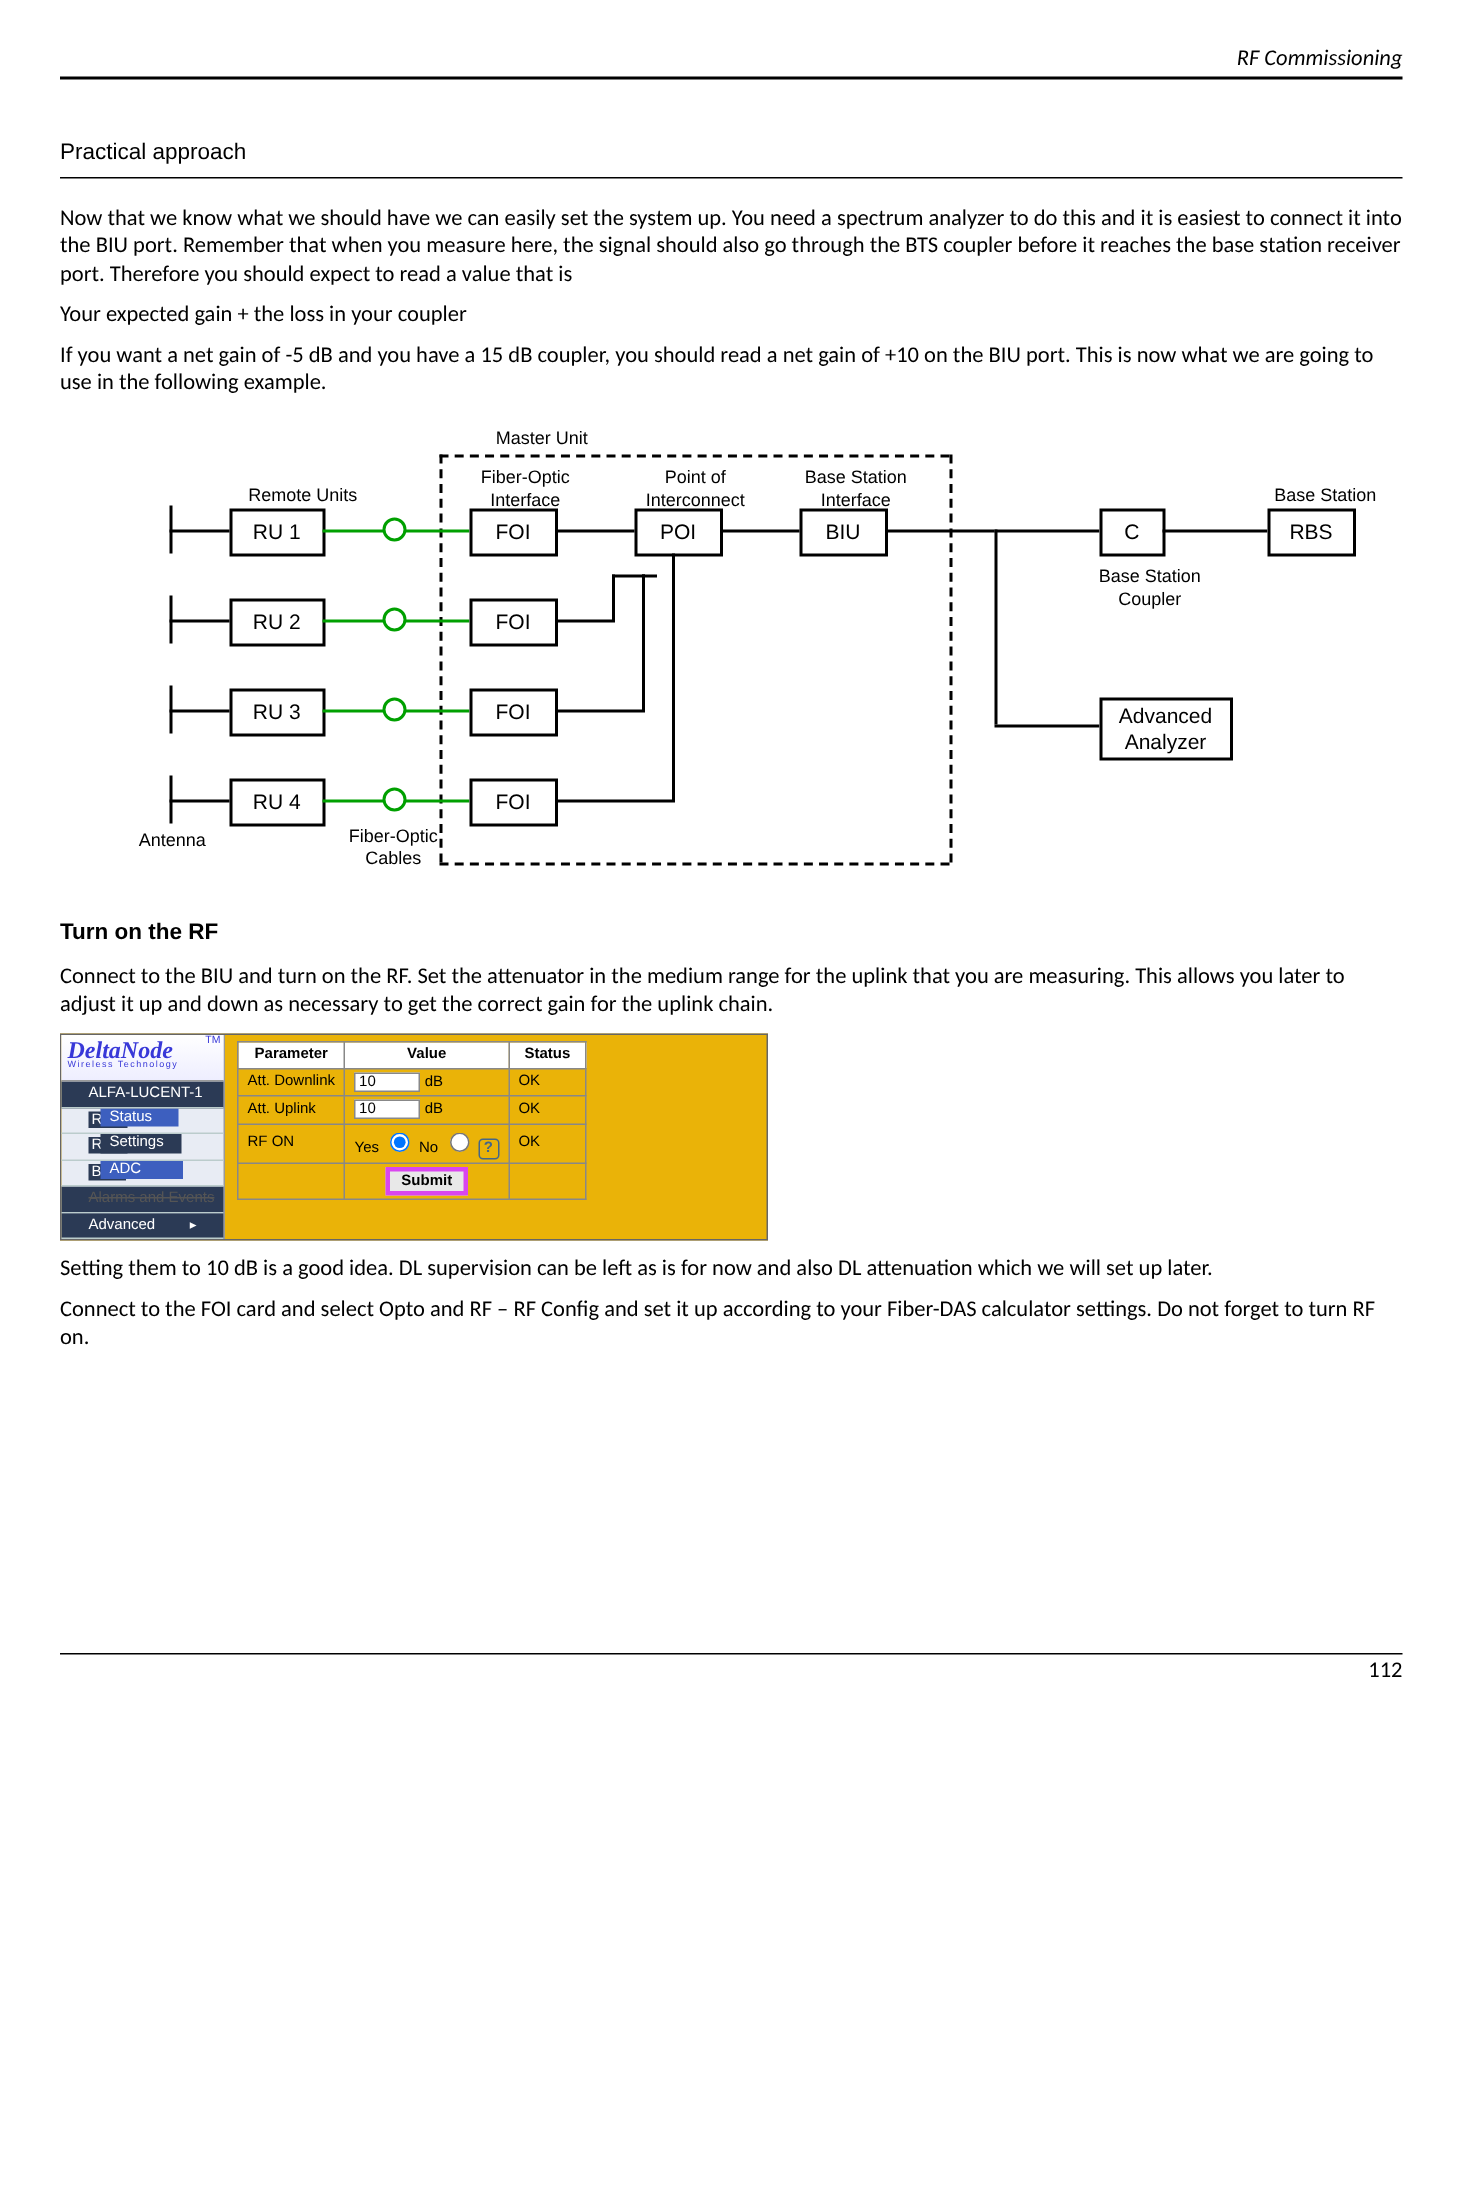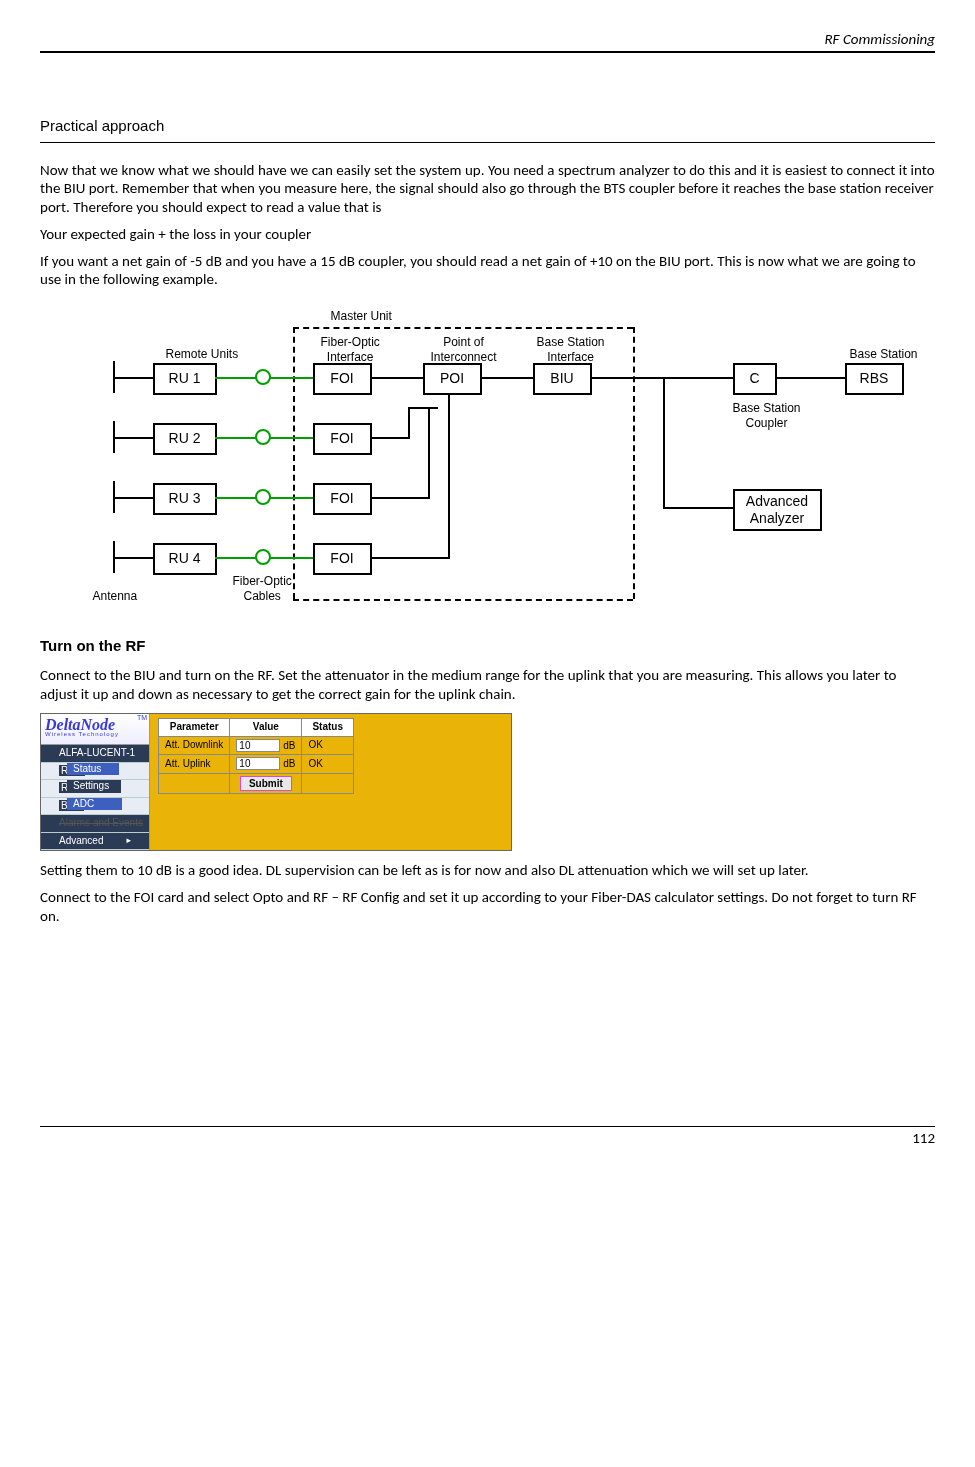--- a/index.html
+++ b/index.html
@@ -9,21 +9,21 @@
     margin: 0;
     padding: 30px 40px 20px 40px;
     width: 895px;
     line-height: 1.25;
   }
   .header {
     text-align: right;
     font-style: italic;
     border-bottom: 2px solid #000;
     padding-bottom: 2px;
-    margin-bottom: 64px;
+    margin-bottom: 40px;
   }
   h2.section {
     font-family: Arial, sans-serif;
     font-size: 15px;
     font-weight: normal;
     border-bottom: 1px solid #000;
     padding-bottom: 6px;
     margin-top: 30px;
     margin-bottom: 18px;
   }
@@ -130,21 +130,21 @@
     border:1px solid #888; padding:2px 10px; background:#fff;
   }
   .panel table.settings td {
     font-size:10px; border:1px solid #888; padding:2px 6px;
     vertical-align:middle;
   }
   .panel .txt {
     width:38px; font-size:10px; border:1px solid #888; padding:0 2px;
   }
   .panel .submit {
-    font-size:10px; font-weight:bold; border:1px solid #d946ef;
+    font-size:10px; font-weight:bold; border:3px solid #d946ef;
     background:#e8e8e8; padding:1px 8px;
   }
   .panel .help {
     display:inline-block; width:12px; height:12px;
     border:1px solid #468; color:#468; border-radius:3px;
     font-weight:bold; text-align:center; line-height:12px; font-size:10px;
   }
 </style>
 </head>
 <body>
@@ -175,21 +175,21 @@
 
   <div class="mu-top" style="left:240px; top:18px;  width:340px;"></div>
   <div class="mu-bot" style="left:240px; top:290px; width:340px;"></div>
   <div class="mu-left" style="left:240px; top:18px;  height:272px;"></div>
   <div class="mu-right" style="left:580px; top:18px;  height:272px;"></div>
 
   <div class="antbar" style="left:60px; top:52px; height:32px;"></div>
   <div class="antbar" style="left:60px; top:112px; height:32px;"></div>
   <div class="antbar" style="left:60px; top:172px; height:32px;"></div>
   <div class="antbar" style="left:60px; top:232px; height:32px;"></div>
-  <div class="lbl" style="left:40px; top:280px;">Antenna</div>
+  <div class="lbl" style="left:40px; top:268px;">Antenna</div>
 
   <div class="box" style="left:100px; top:54px;  width:60px; height:28px;">
       <span>RU 1</span>
     </div>
   <div class="box" style="left:100px; top:114px; width:60px; height:28px;">
       <span>RU 2</span>
     </div>
   <div class="box" style="left:100px; top:174px; width:60px; height:28px;">
       <span>RU 3</span>
     </div>
@@ -306,20 +306,29 @@
         <td>Att. Downlink</td>
         <td><input class="txt" value="10" style=""> <span>dB</span></td>
         <td>OK</td>
       </tr>
       <tr>
         <td>Att. Uplink</td>
         <td><input class="txt" value="10" style=""> <span>dB</span></td>
         <td>OK</td>
       </tr>
       <tr>
+        <td>RF ON</td>
+        <td>
+          <span>Yes</span> <input type="radio" checked="" style="">
+          <span>No</span> <input type="radio" style="">
+          <span class="help">?</span>
+        </td>
+        <td>OK</td>
+      </tr>
+      <tr>
         <td></td>
         <td style="text-align:center;"><button class="submit">Submit</button></td>
         <td></td>
       </tr>
     </tbody>
       </table>
   </div>
 </div>
 
 <p>Setting them to 10 dB is a good idea. DL supervision can be left as is for now and also DL attenuation which we will set up later.</p>

